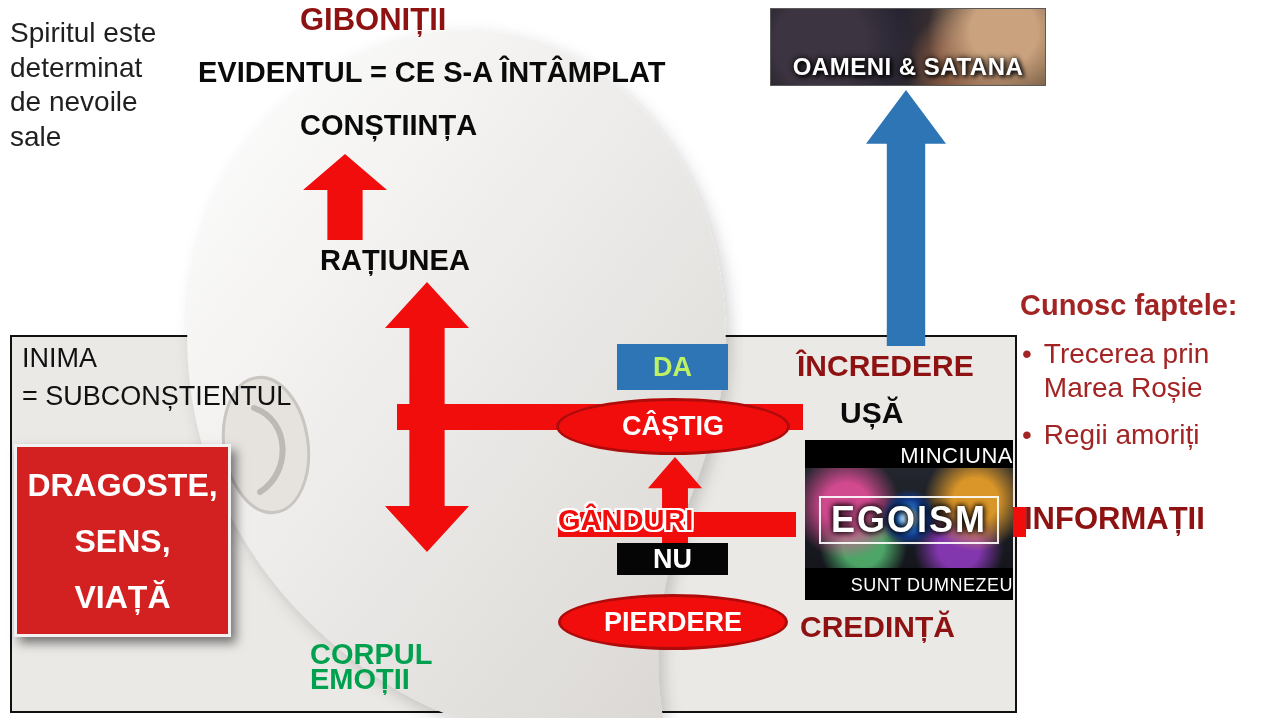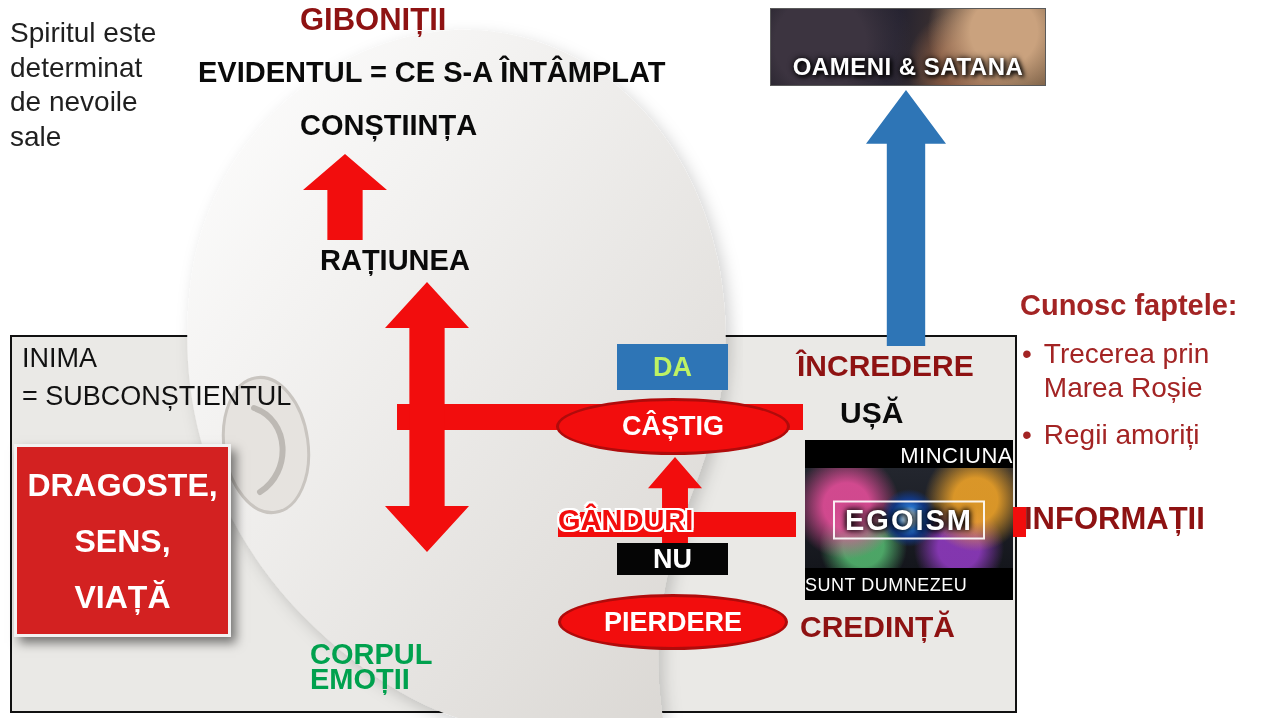--- a/index.html
+++ b/index.html
@@ -86,24 +86,24 @@
     background:
       radial-gradient(circle at 50% 50%, #bfe4ff 0 5%, #2a79d6 10%, #123a8a 16%, rgba(0,0,0,0) 25%),
       radial-gradient(circle at 20% 38%, rgba(240,80,160,.85) 0 13%, rgba(0,0,0,0) 30%),
       radial-gradient(circle at 82% 32%, rgba(250,170,40,.85) 0 12%, rgba(0,0,0,0) 28%),
       radial-gradient(circle at 28% 78%, rgba(90,200,120,.8) 0 12%, rgba(0,0,0,0) 26%),
       radial-gradient(circle at 74% 80%, rgba(150,60,200,.85) 0 12%, rgba(0,0,0,0) 26%),
       linear-gradient(180deg, #23262e, #14161c); }
   .eg-top { position:absolute; top:3px; left:0; right:0; text-align:right;
             color:#fff; font-size:22px; letter-spacing:.5px;padding-left:8px; }
   .eg-mid { position:absolute; left:50%; top:50%; transform:translate(-50%,-50%);
-            color:#fff; font-weight:700; font-size:29px; letter-spacing:2px;
+            color:#fff; font-weight:700; font-size:36px; letter-spacing:2px;
             border:2px solid rgba(255,255,255,.9); padding:1px 10px;
             text-shadow:0 0 6px #000, 0 0 6px #000; }
-  .eg-bot { position:absolute; bottom:4px; left:0; right:0; text-align:left;
+  .eg-bot { position:absolute; bottom:4px; left:0; right:0; text-align:right;
             color:#fff; font-size:18px; letter-spacing:.5px; }
 
   
   .dragoste { position:absolute; left:14px; top:444px; width:217px; height:193px;
     background:#d32121; border:3px solid #f2f2f2; box-shadow:5px 6px 10px rgba(0,0,0,.5);
     display:flex; flex-direction:column; justify-content:center; align-items:center; z-index:3;
     color:#fff; font-size:32px; font-weight:600; line-height:1.75; text-align:center; }
 
   
   .cunosc { left:1020px; top:289px; width:255px; text-align:left;

